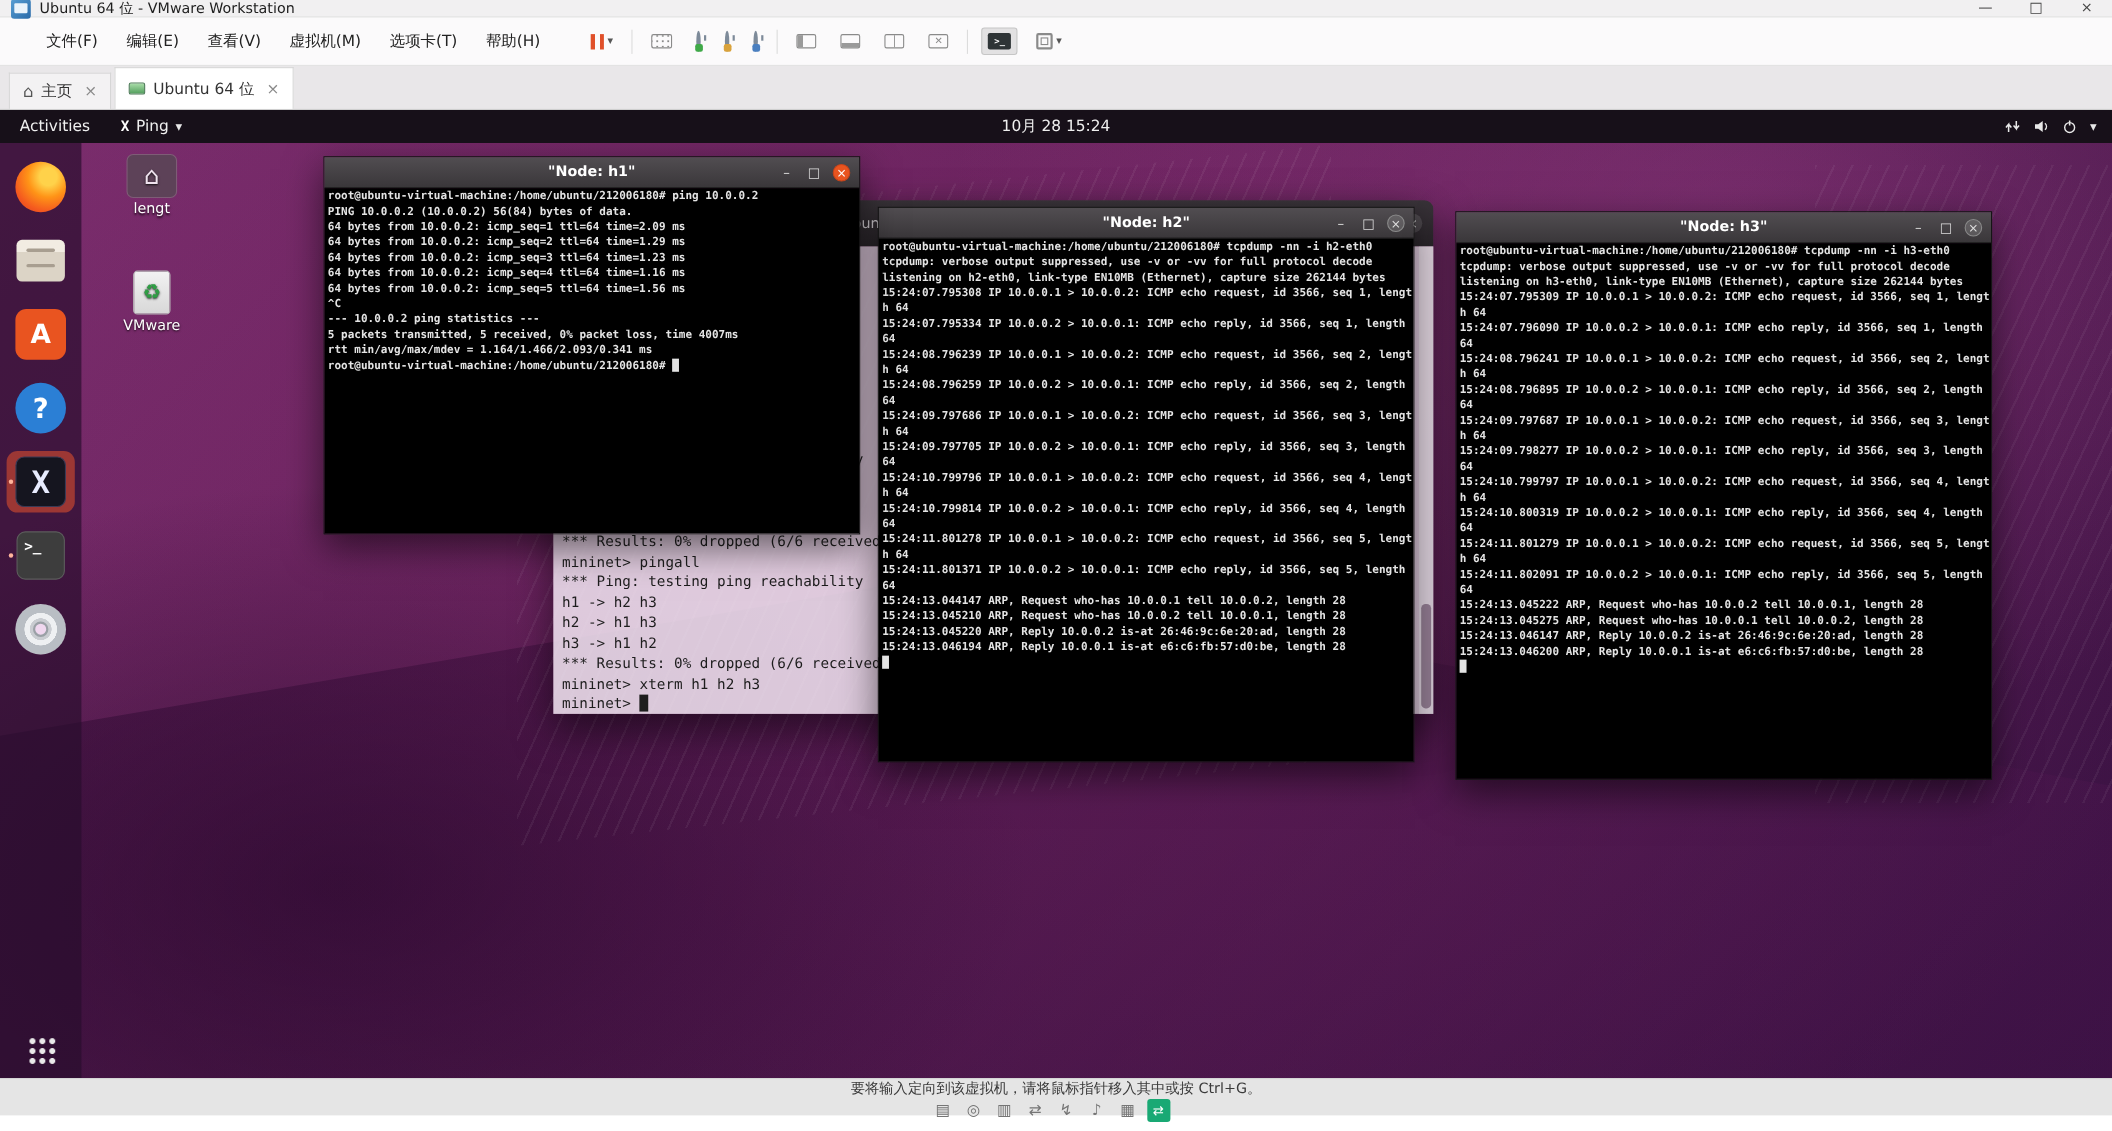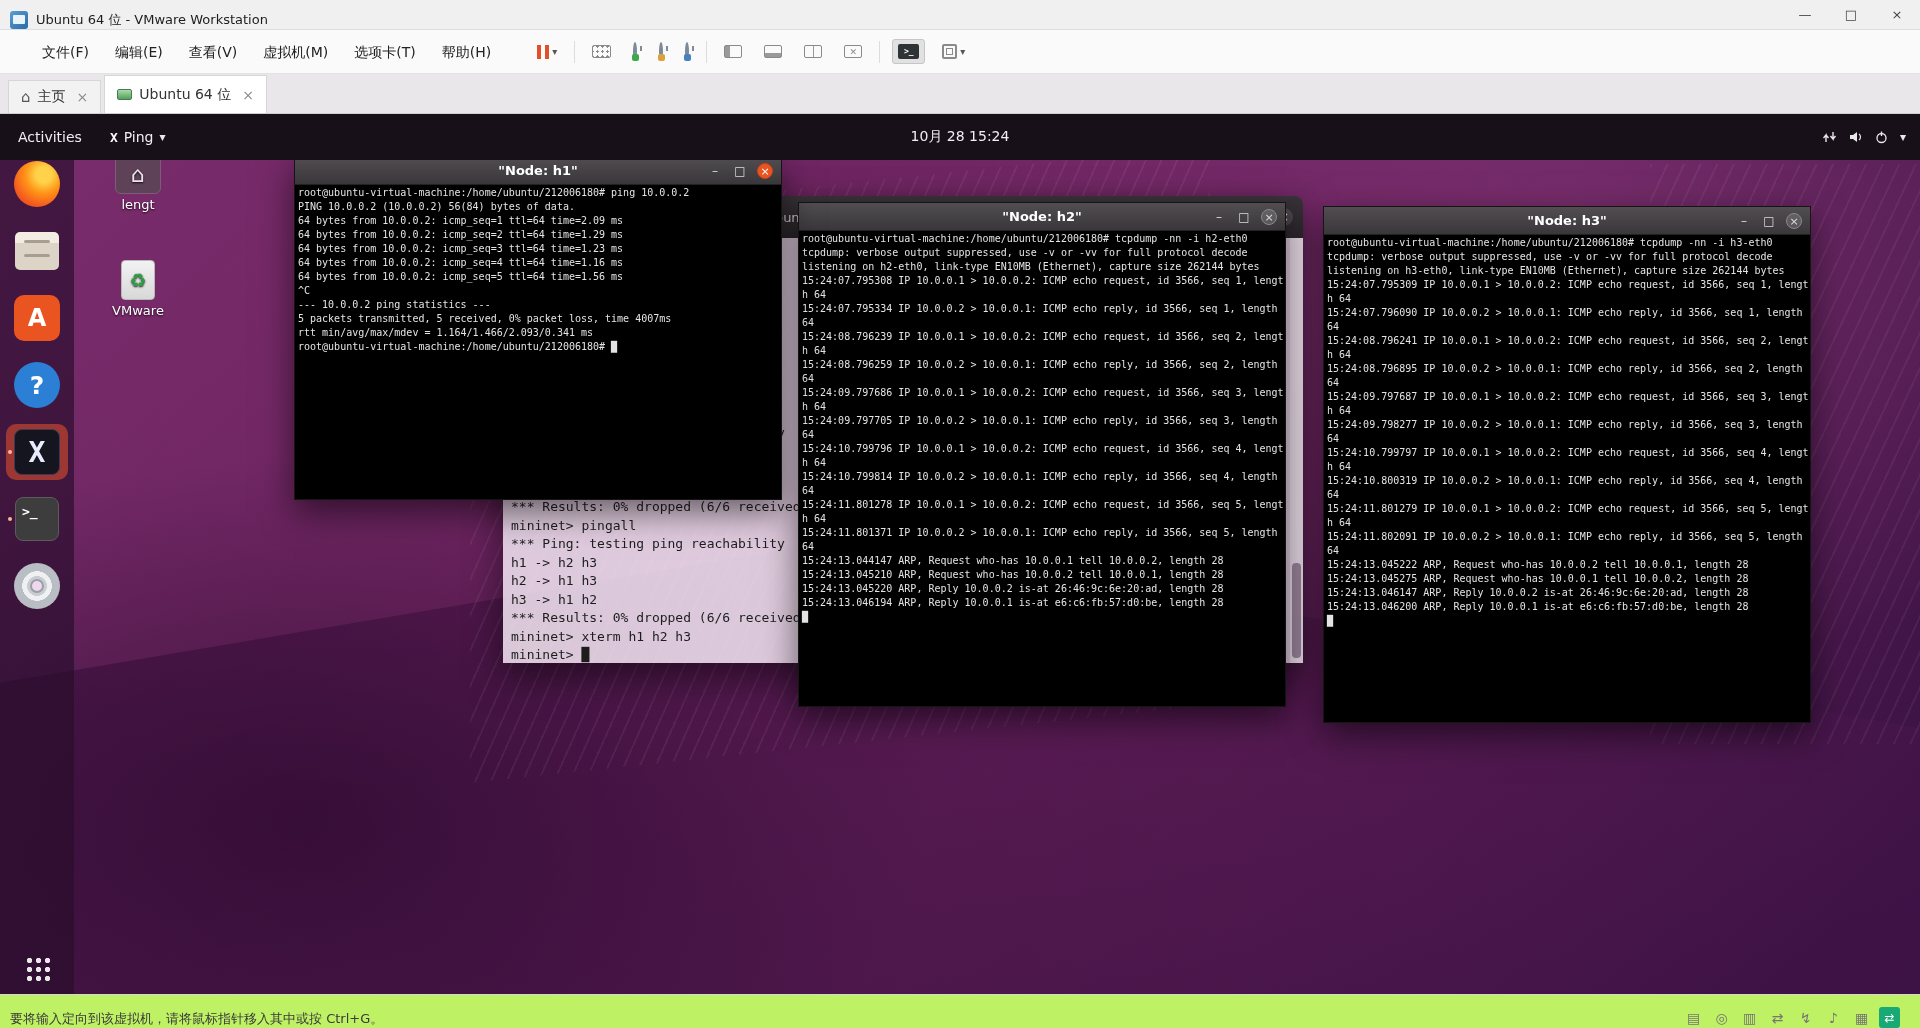--- a/index.html
+++ b/index.html
@@ -1,20 +1,20 @@
 <!DOCTYPE html>
 <html><head>
 <meta charset="utf-8">
 <style>
   * { margin:0; padding:0; box-sizing:border-box; }
   html,body { width:1920px; height:1028px; overflow:hidden; }
   body { font-family:"DejaVu Sans","Liberation Sans",sans-serif; background:#fff; position:relative; font-size:13px; }
 
   
-  .vm-titlebar { height:30px; background:#f1f0f1; border-bottom:1px solid #dedede; display:flex; align-items:flex-end; }
+  .vm-titlebar { height:16px; background:#f1f0f1; border-bottom:1px solid #dedede; display:flex; align-items:center; }
   .vm-logo { width:18px; height:18px; border-radius:3px; background:linear-gradient(135deg,#5a9fd4,#2a6aa8); margin:0 8px 0 10px; position:relative; flex:none; }
   .vm-logo::after { content:""; position:absolute; left:3px; right:3px; top:4px; bottom:5px; background:#eaf3fb; border-radius:1px; }
   .vm-title { color:#1d1d1d; font-size:13px; }
   .vm-wincontrols { margin-left:auto; display:flex; height:100%; }
   .wc { width:46px; height:100%; display:flex; align-items:center; justify-content:center; color:#444; font-size:13px; }
 
   .vm-toolrow { height:44px; background:#fbfafb; border-bottom:1px solid #e3e3e3; display:flex; align-items:center; }
   .vm-menus { display:flex;margin-left:29px; }
   .vm-menus .menu-item { padding:0 13px; color:#222; font-size:14px; line-height:44px; }
   .vm-toolbar { display:flex; align-items:center; gap:12px; margin-left:28px; }
@@ -55,21 +55,21 @@
       linear-gradient(135deg,#7b2d6d 0%,#65235c 35%,#4e1a4e 65%,#351040 100%);
   }
   .wp-band { position:absolute; left:0; top:48%; width:100%; height:52%;
     background:linear-gradient(100deg,rgba(38,6,44,.45),rgba(96,26,92,.18));
     clip-path:polygon(0 32%,45% 0,100% 42%,100% 100%,0 100%); z-index:0; }
   .wp-stripe-a { position:absolute; left:470px; top:70px; width:740px; height:560px; transform:skewY(-6deg);
     background:repeating-linear-gradient(115deg,rgba(255,255,255,.055) 0 2px,transparent 2px 15px); z-index:1; }
   .wp-stripe-b { position:absolute; right:0; top:50px; width:270px; height:580px;
     background:repeating-linear-gradient(115deg,rgba(255,255,255,.05) 0 2px,transparent 2px 15px); z-index:1; }
 
-  .ub-topbar { position:absolute; top:0; left:0; right:0; height:46px; background:#171019; color:#efefef; display:flex; align-items:center; z-index:60; font-size:14px;justify-content:center; }
+  .ub-topbar { position:absolute; top:0; left:0; right:0; height:30px; background:#171019; color:#efefef; display:flex; align-items:center; z-index:60; font-size:14px;justify-content:center; }
   .ub-activities { padding:0 18px; }
   .ub-appmenu { display:flex; align-items:center; gap:6px; padding:0 10px; }
   .ub-appicon { font:bold 13px "DejaVu Sans Mono",monospace; color:#fff; }
   .ub-clock { position:absolute; left:50%; transform:translateX(-50%); }
   .ub-tray { margin-left:auto; display:flex; align-items:center; gap:12px; padding-right:14px; }
   .tray-glyph { font-size:12px; color:#e8e8e8; }
 
   
   .ub-dock { position:absolute; left:0; top:30px; bottom:0; width:74px; background:rgba(40,14,44,.68); z-index:50;
     display:flex; flex-direction:column; align-items:center; padding-top:12px; gap:11px; }
@@ -100,37 +100,37 @@
   
   .xterm-win { position:absolute; border:1px solid #151515; box-shadow:0 12px 32px rgba(0,0,0,.55); }
   .xterm-titlebar { position:absolute; top:0; left:0; right:0; height:28px; background:linear-gradient(#514d51,#3a373a); border-bottom:1px solid #222;
     display:flex; align-items:center; color:#fff; font-size:13px; font-weight:bold; }
   .xt-title { flex:1; text-align:center; white-space:nowrap; overflow:hidden; }
   .xt-btns { position:absolute; right:8px; top:0; height:28px; display:flex; align-items:center; gap:9px; font-weight:normal; }
   .xt-btn { width:16px; height:16px; display:flex; align-items:center; justify-content:center; color:#ddd; font-size:12px; }
   .xt-close { border-radius:50%; background:rgba(255,255,255,.14); border:1px solid #8a8a8a; width:16px; height:16px; font-size:11px; }
   .xt-close.focused { background:#e9541f; border-color:#c8441a; color:#fff; }
   .xterm-body { position:absolute; top:28px; left:0; right:0; bottom:0; background:#000; color:#e4e4e4;
-    font-family:"DejaVu Sans Mono","Liberation Mono",monospace; font-size:10px; line-height:14px; padding:1px 3px; white-space:pre; overflow:hidden; }
+    font-family:"DejaVu Sans Mono","Liberation Mono",monospace; font-size:10px; line-height:14px; padding:1px 3px; white-space:pre; overflow:hidden;font-weight:bold; }
   .tline { min-height:1em; }
 
   
   .mn-win { position:absolute; left:503px; top:82px; width:800px; height:467px; z-index:10; border-radius:8px 8px 0 0; box-shadow:0 14px 36px rgba(0,0,0,.5); }
   .mn-titlebar { position:absolute; top:0; left:0; right:0; height:42px; background:linear-gradient(#3a343a,#2c272c); border-radius:8px 8px 0 0;
     display:flex; align-items:center; color:#d8d3d8; font-size:13px; }
   .mn-title { flex:1; text-align:center; white-space:nowrap; overflow:hidden; }
   .mn-btns { position:absolute; right:10px; top:0; height:42px; display:flex; align-items:center; gap:11px; }
   .mn-btn { width:18px; height:18px; border-radius:50%; background:rgba(255,255,255,.12); color:#ddd; display:flex; align-items:center; justify-content:center; font-size:12px; }
   .mn-body { position:absolute; top:42px; left:0; right:0; bottom:0; background:rgba(243,231,243,.85); color:#1d1d1d;
     font-family:"DejaVu Sans Mono","Liberation Mono",monospace; font-size:13px; line-height:18.5px; padding:1px 8px; white-space:pre; overflow:hidden; }
   .mn-scroll { position:absolute; right:0; top:42px; bottom:0; width:13px; background:rgba(255,255,255,.38); }
   .mn-thumb { position:absolute; right:2px; bottom:5px; width:9px; height:95px; border-radius:4px; background:rgba(92,60,92,.55); }
 
   
-  .vm-statusbar { height:34px; background:#bef264; border-top:1px solid #d5d5d5; display:flex; align-items:flex-end; padding:0 10px; color:#3a3a3a; font-size:13px; }
+  .vm-statusbar { height:34px; background:#e5e5e5; border-top:1px solid #d5d5d5; display:flex; align-items:center; padding:0 10px; color:#3a3a3a; font-size:13px;flex-direction:column; }
   .sb-hint { flex:1; }
   .sb-icons { display:flex; align-items:center; gap:7px; margin-right:10px; }
   .sb-icon { width:21px; height:21px; display:flex; align-items:center; justify-content:center; color:#757575; font-size:14px; }
   .sb-icon.green { background:#19a974; color:#fff; border-radius:3px; font-size:12px; }
 </style>
 </head>
 <body>
 
 <div class="vm-titlebar">
   <span class="vm-logo"></span>

